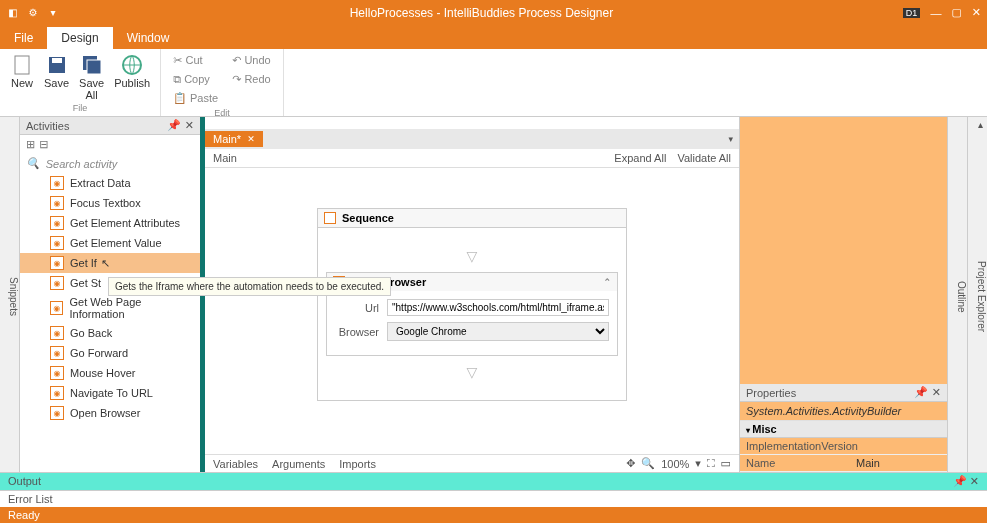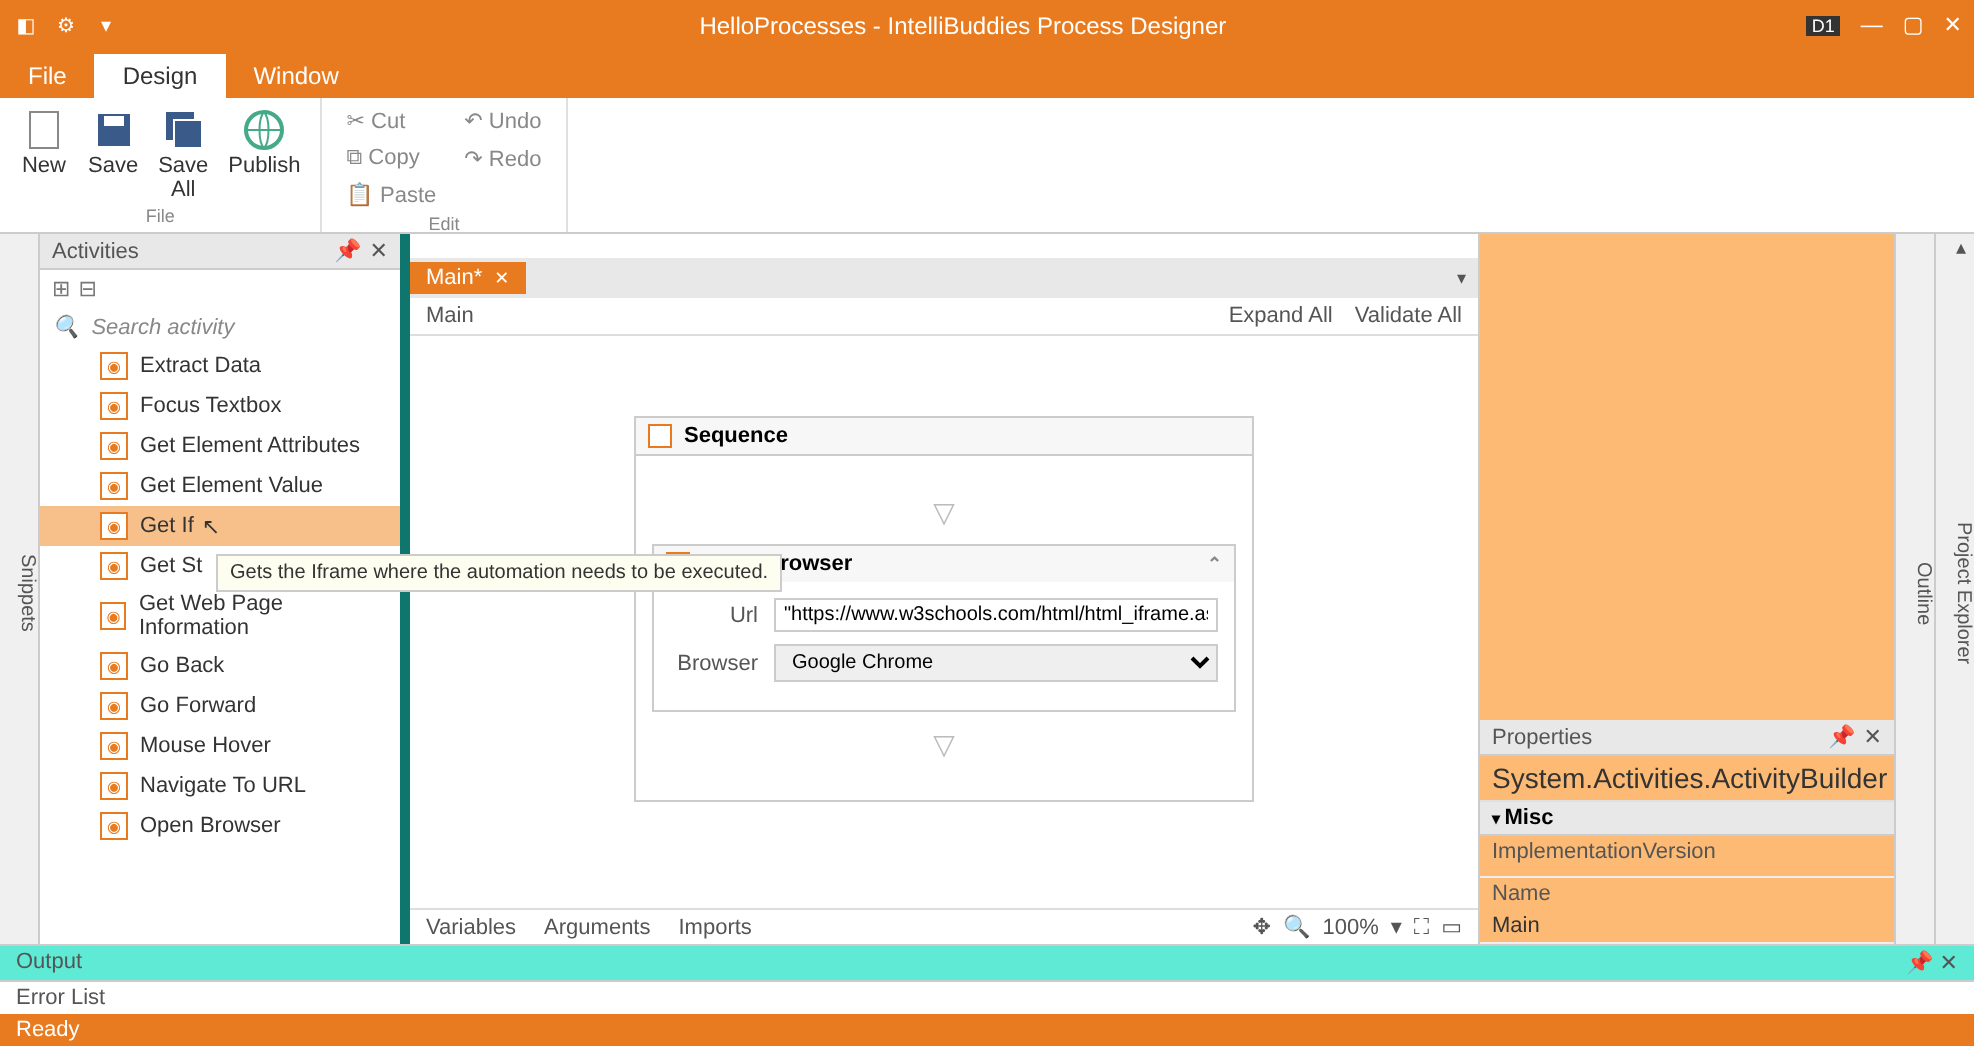--- a/index.html
+++ b/index.html
@@ -68,24 +68,24 @@
 .ob-body { padding: 8px; background: #fff; }
 .ob-row { display: flex; align-items: center; gap: 8px; margin-bottom: 6px; font-size: 11px; }
 .ob-row label { width: 44px; text-align: right; color: #555; }
 .ob-row input, .ob-row select { flex: 1; border: 1px solid #ccc; padding: 2px 4px; font-size: 10px; }
 .designer-footer { background: #fff; border-top: 1px solid #ddd; padding: 2px 8px; display: flex; align-items: center; gap: 14px; font-size: 11px; color: #555; }
 .designer-footer .spacer { flex: 1; }
 .designer-footer .zoom-controls { display: flex; gap: 6px; align-items: center; }
 
 
 .props-panel { width: 208px; background: #fdba74; border-left: 1px solid #ccc; display: flex; flex-direction: column; justify-content: flex-end; }
-.props-type { padding: 3px 6px; font-size: 14px; color: #333; border-bottom: 1px solid #e0e0e0; }
+.props-type { padding: 3px 6px; font-size: 11px; color: #333; border-bottom: 1px solid #e0e0e0; font-style: italic; }
 .props-cat { background: #e8e8e8; padding: 2px 6px; font-size: 11px; font-weight: 600; border-bottom: 1px solid #ccc; }
 .props-cat::before { content: "▾ "; font-size: 8px; }
-.props-row { display: flex; font-size: 11px; border-bottom: 1px solid #eee; flex-direction: column; }
+.props-row { display: flex; font-size: 11px; border-bottom: 1px solid #eee; }
 .props-row .k { width: 110px; padding: 2px 6px; color: #555; }
 .props-row .v { flex: 1; padding: 2px 6px; color: #333; }
 
 
 .output-panel, .errorlist-panel { border-top: 1px solid #ccc; padding: 2px 8px; font-size: 11px; color: #555; display: flex; justify-content: space-between; background: #5eead4; }
 .errorlist-panel { background: #fff; }
 
 
 .status-bar { background: #E87B1F; color: #fff; padding: 2px 8px; font-size: 11px; }
 

